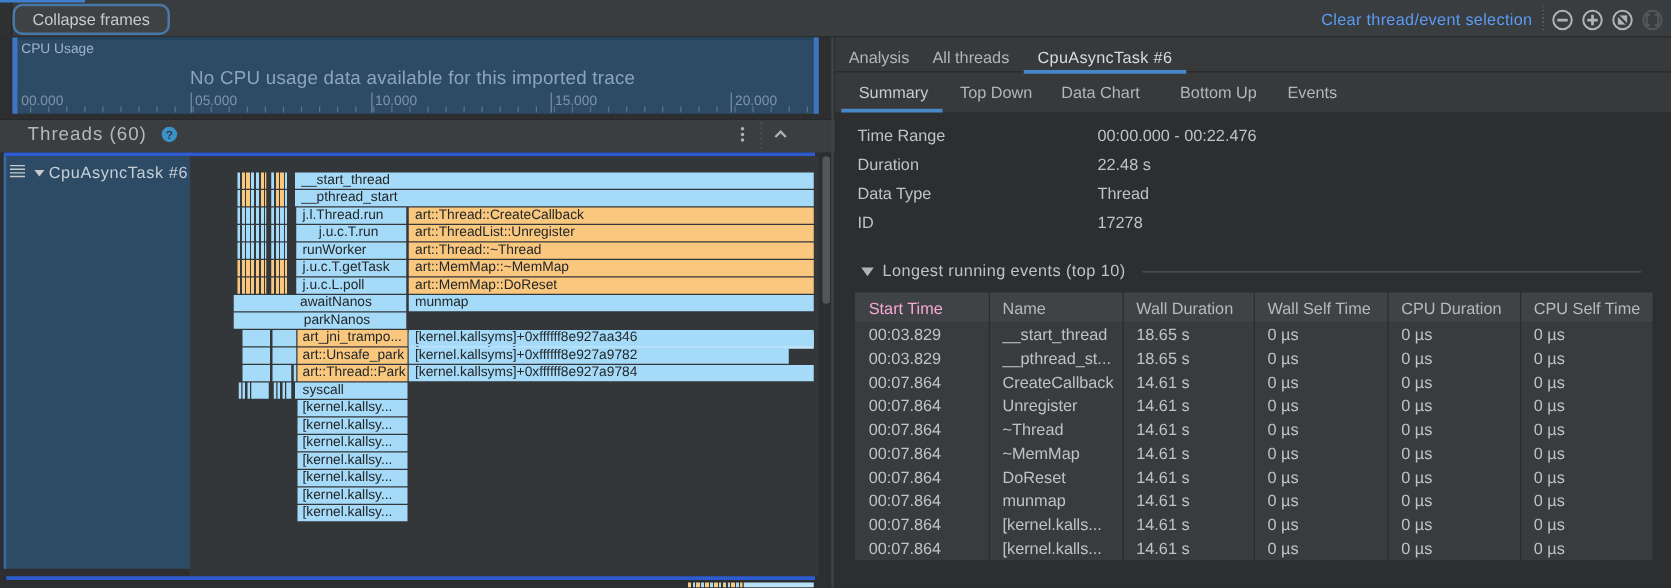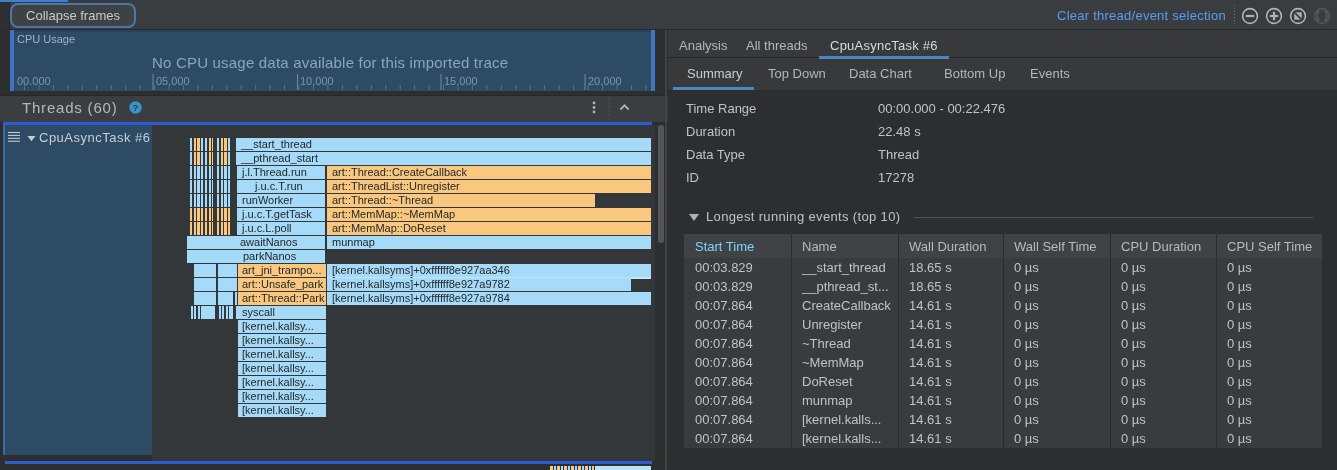--- a/index.html
+++ b/index.html
@@ -135,21 +135,21 @@
 <div class="abs" style="left:217px;top:166px;width:15px;height:13px;background:repeating-linear-gradient(to right,#a5daf8 0,#a5daf8 2px,#34373a 2px,#34373a 4px,#a5daf8 4px,#a5daf8 6px,#34373a 6px,#34373a 7px,#a5daf8 7px,#a5daf8 10px,#34373a 10px,#34373a 11px,#a5daf8 11px,#a5daf8 13px,#34373a 13px,#34373a 15px);"></div>
 <div class="bar blue" style="left:237px;top:166px;width:88px;"><span style="padding-left:5px;">j.l.Thread.run</span></div>
 <div class="bar orange" style="left:327px;top:166px;width:324px;"><span style="padding-left:5px;">art::Thread::CreateCallback</span></div>
 <div class="abs" style="left:190px;top:180px;width:23px;height:13px;background:repeating-linear-gradient(to right,#a5daf8 0,#a5daf8 2px,#34373a 2px,#34373a 4px,#a5daf8 4px,#a5daf8 6px,#34373a 6px,#34373a 7px,#a5daf8 7px,#a5daf8 10px,#34373a 10px,#34373a 11px,#a5daf8 11px,#a5daf8 13px,#34373a 13px,#34373a 15px);"></div>
 <div class="abs" style="left:217px;top:180px;width:15px;height:13px;background:repeating-linear-gradient(to right,#a5daf8 0,#a5daf8 2px,#34373a 2px,#34373a 4px,#a5daf8 4px,#a5daf8 6px,#34373a 6px,#34373a 7px,#a5daf8 7px,#a5daf8 10px,#34373a 10px,#34373a 11px,#a5daf8 11px,#a5daf8 13px,#34373a 13px,#34373a 15px);"></div>
 <div class="bar blue" style="left:237px;top:180px;width:88px;"><span style="padding-left:18px;">j.u.c.T.run</span></div>
 <div class="bar orange" style="left:327px;top:180px;width:324px;"><span style="padding-left:5px;">art::ThreadList::Unregister</span></div>
 <div class="abs" style="left:190px;top:194px;width:23px;height:13px;background:repeating-linear-gradient(to right,#a5daf8 0,#a5daf8 2px,#34373a 2px,#34373a 4px,#a5daf8 4px,#a5daf8 6px,#34373a 6px,#34373a 7px,#a5daf8 7px,#a5daf8 10px,#34373a 10px,#34373a 11px,#a5daf8 11px,#a5daf8 13px,#34373a 13px,#34373a 15px);"></div>
 <div class="abs" style="left:217px;top:194px;width:15px;height:13px;background:repeating-linear-gradient(to right,#a5daf8 0,#a5daf8 2px,#34373a 2px,#34373a 4px,#a5daf8 4px,#a5daf8 6px,#34373a 6px,#34373a 7px,#a5daf8 7px,#a5daf8 10px,#34373a 10px,#34373a 11px,#a5daf8 11px,#a5daf8 13px,#34373a 13px,#34373a 15px);"></div>
 <div class="bar blue" style="left:237px;top:194px;width:88px;"><span style="padding-left:5px;">runWorker</span></div>
-<div class="bar orange" style="left:327px;top:194px;width:268px;"><span style="padding-left:5px;">art::Thread::~Thread</span></div>
+<div class="bar orange" style="left:327px;top:194px;width:324px;"><span style="padding-left:5px;">art::Thread::~Thread</span></div>
 <div class="abs" style="left:190px;top:208px;width:23px;height:13px;background:repeating-linear-gradient(to right,#f9c87e 0,#f9c87e 2px,#34373a 2px,#34373a 4px,#f9c87e 4px,#f9c87e 6px,#34373a 6px,#34373a 7px,#f9c87e 7px,#f9c87e 10px,#34373a 10px,#34373a 11px,#f9c87e 11px,#f9c87e 13px,#34373a 13px,#34373a 15px);"></div>
 <div class="abs" style="left:217px;top:208px;width:15px;height:13px;background:repeating-linear-gradient(to right,#f9c87e 0,#f9c87e 2px,#34373a 2px,#34373a 4px,#f9c87e 4px,#f9c87e 6px,#34373a 6px,#34373a 7px,#f9c87e 7px,#f9c87e 10px,#34373a 10px,#34373a 11px,#f9c87e 11px,#f9c87e 13px,#34373a 13px,#34373a 15px);"></div>
 <div class="bar blue" style="left:237px;top:208px;width:88px;"><span style="padding-left:5px;">j.u.c.T.getTask</span></div>
 <div class="bar orange" style="left:327px;top:208px;width:324px;"><span style="padding-left:5px;">art::MemMap::~MemMap</span></div>
 <div class="abs" style="left:190px;top:222px;width:23px;height:13px;background:repeating-linear-gradient(to right,#f9c87e 0,#f9c87e 2px,#34373a 2px,#34373a 4px,#f9c87e 4px,#f9c87e 6px,#34373a 6px,#34373a 7px,#f9c87e 7px,#f9c87e 10px,#34373a 10px,#34373a 11px,#f9c87e 11px,#f9c87e 13px,#34373a 13px,#34373a 15px);"></div>
 <div class="abs" style="left:217px;top:222px;width:15px;height:13px;background:repeating-linear-gradient(to right,#f9c87e 0,#f9c87e 2px,#34373a 2px,#34373a 4px,#f9c87e 4px,#f9c87e 6px,#34373a 6px,#34373a 7px,#f9c87e 7px,#f9c87e 10px,#34373a 10px,#34373a 11px,#f9c87e 11px,#f9c87e 13px,#34373a 13px,#34373a 15px);"></div>
 <div class="bar blue" style="left:237px;top:222px;width:88px;"><span style="padding-left:5px;">j.u.c.L.poll</span></div>
 <div class="bar orange" style="left:327px;top:222px;width:324px;"><span style="padding-left:5px;">art::MemMap::DoReset</span></div>
 <div class="bar blue" style="left:187px;top:236px;width:138px;"><span style="padding-left:53px;">awaitNanos</span></div>
 <div class="bar blue" style="left:327px;top:236px;width:324px;"><span style="padding-left:5px;">munmap</span></div>
@@ -208,21 +208,21 @@
 <div class="txt" style="left:878px;top:147px;font-size:13px;color:#c0c3c5;">Thread</div>
 <div class="txt" style="left:686px;top:170px;font-size:13px;color:#c0c3c5;">ID</div>
 <div class="txt" style="left:878px;top:170px;font-size:13px;color:#c0c3c5;">17278</div>
 <svg class="abs" style="left:688px;top:212px;" width="12" height="10">
     <path d="M1 2 h10 l-5 7 z" fill="#b0b3b5"></path>
   </svg>
 <div class="txt" style="left:706px;top:209px;font-size:13px;color:#c0c3c5;letter-spacing:0.35px;">Longest running events (top 10)</div>
 <div class="abs" style="left:914px;top:217px;width:399px;height:1px;background:#515456;"></div>
 <div class="abs" style="left:684px;top:234px;width:638px;height:24px;background:#404345;"></div>
 <div class="abs" style="left:684px;top:258px;width:638px;height:190px;background:#393c3e;"></div>
-<div class="txt" style="left:695px;top:239px;font-size:13px;color:#7dd3fc;">Start Time</div>
+<div class="txt" style="left:695px;top:239px;font-size:13px;color:#f9a8d4;">Start Time</div>
 <div class="txt" style="left:802px;top:239px;font-size:13px;color:#b7babc;">Name</div>
 <div class="txt" style="left:909px;top:239px;font-size:13px;color:#b7babc;">Wall Duration</div>
 <div class="txt" style="left:1014px;top:239px;font-size:13px;color:#b7babc;">Wall Self Time</div>
 <div class="txt" style="left:1121px;top:239px;font-size:13px;color:#b7babc;">CPU Duration</div>
 <div class="txt" style="left:1227px;top:239px;font-size:13px;color:#b7babc;">CPU Self Time</div>
 <div class="abs" style="left:791px;top:234px;width:1px;height:214px;background:#2a2c2e;"></div>
 <div class="abs" style="left:898px;top:234px;width:1px;height:214px;background:#2a2c2e;"></div>
 <div class="abs" style="left:1003px;top:234px;width:1px;height:214px;background:#2a2c2e;"></div>
 <div class="abs" style="left:1110px;top:234px;width:1px;height:214px;background:#2a2c2e;"></div>
 <div class="abs" style="left:1216px;top:234px;width:1px;height:214px;background:#2a2c2e;"></div>

